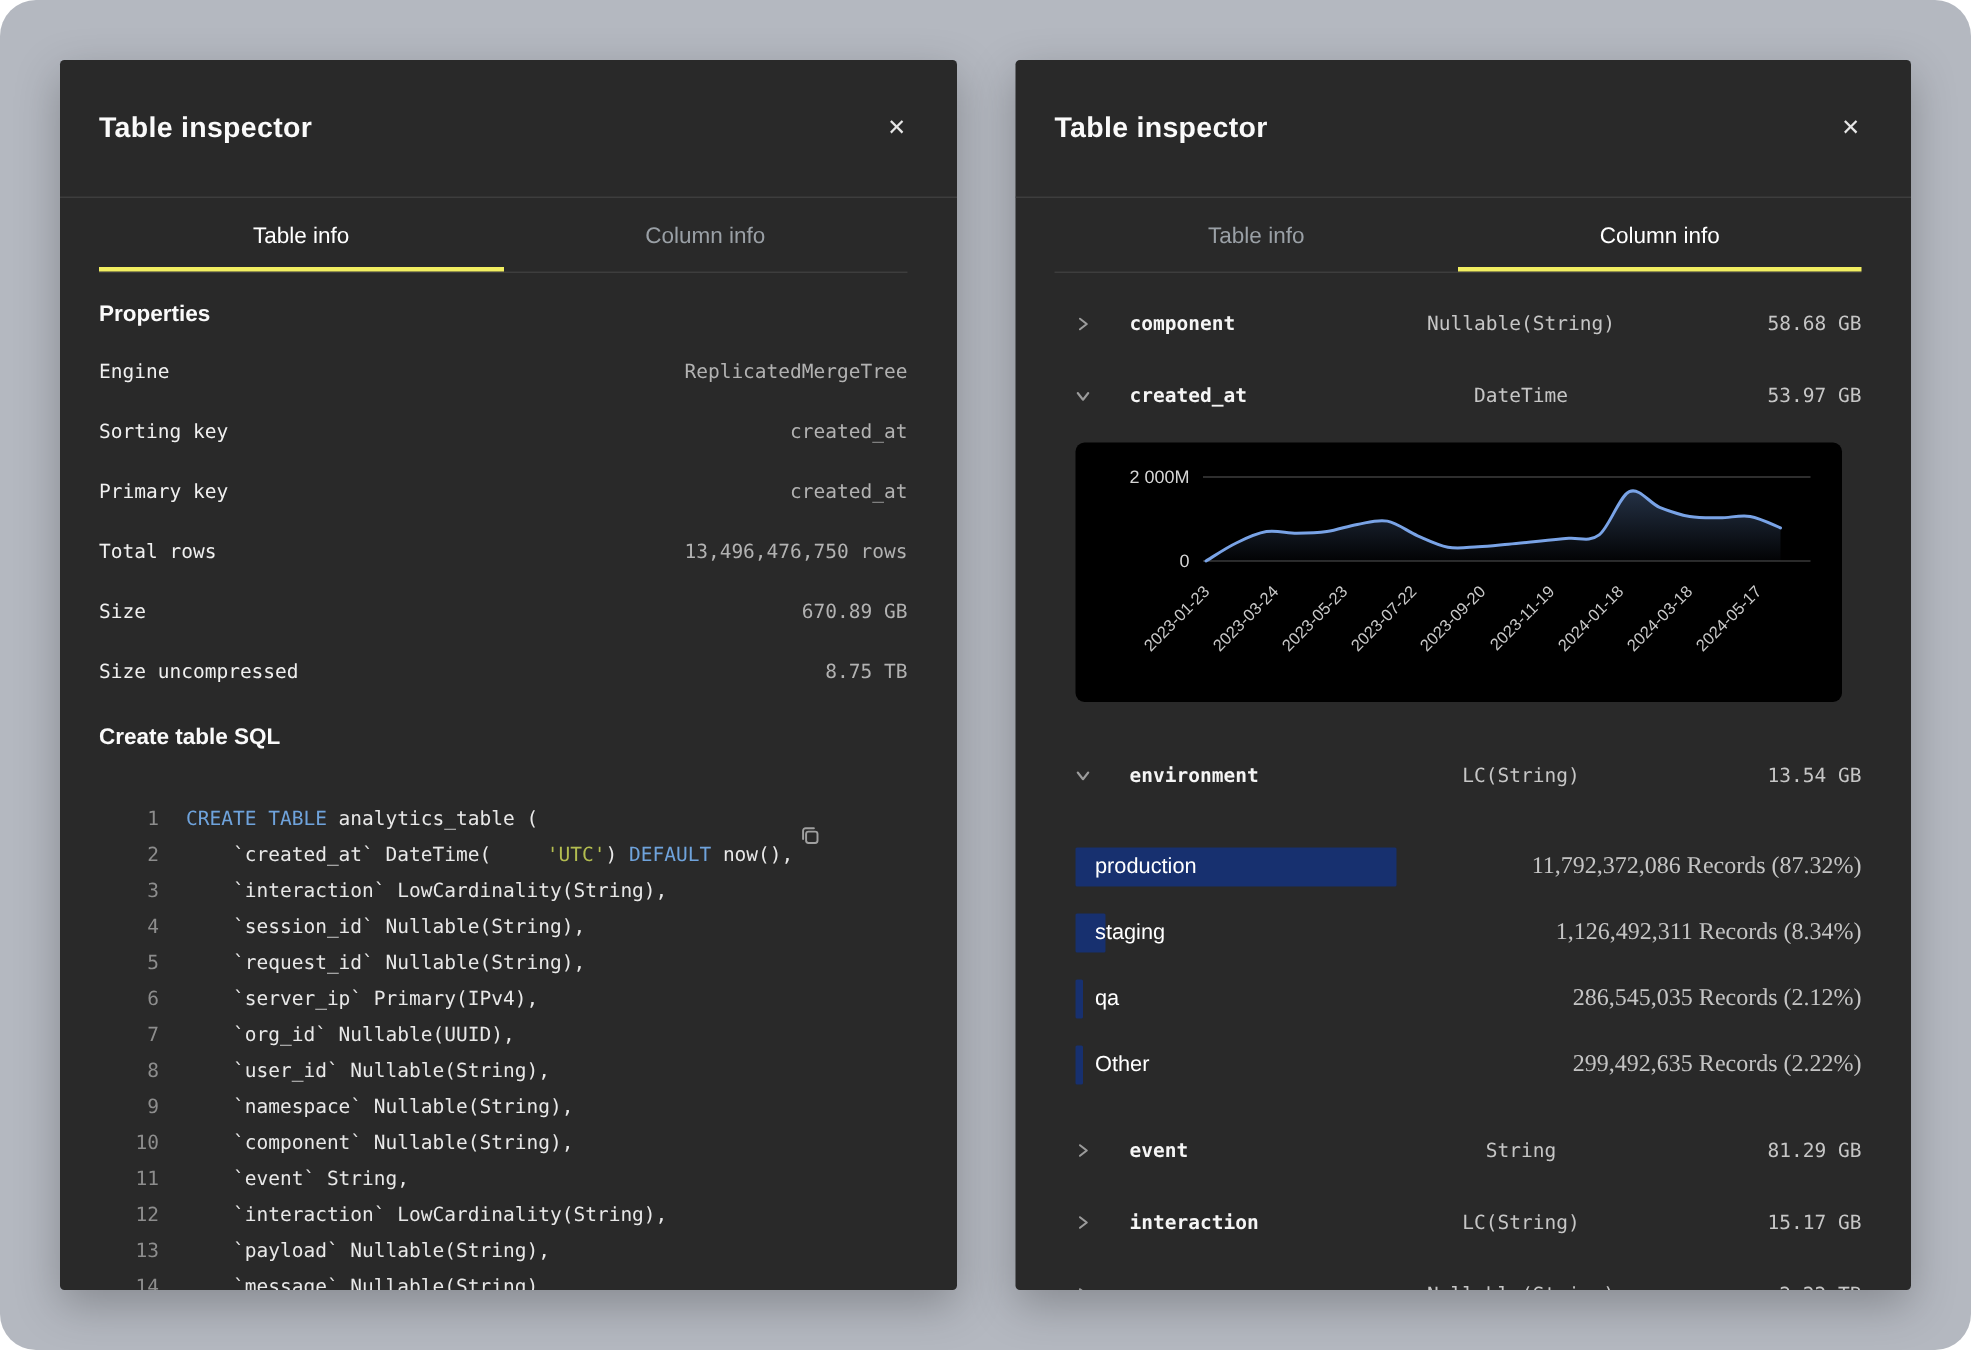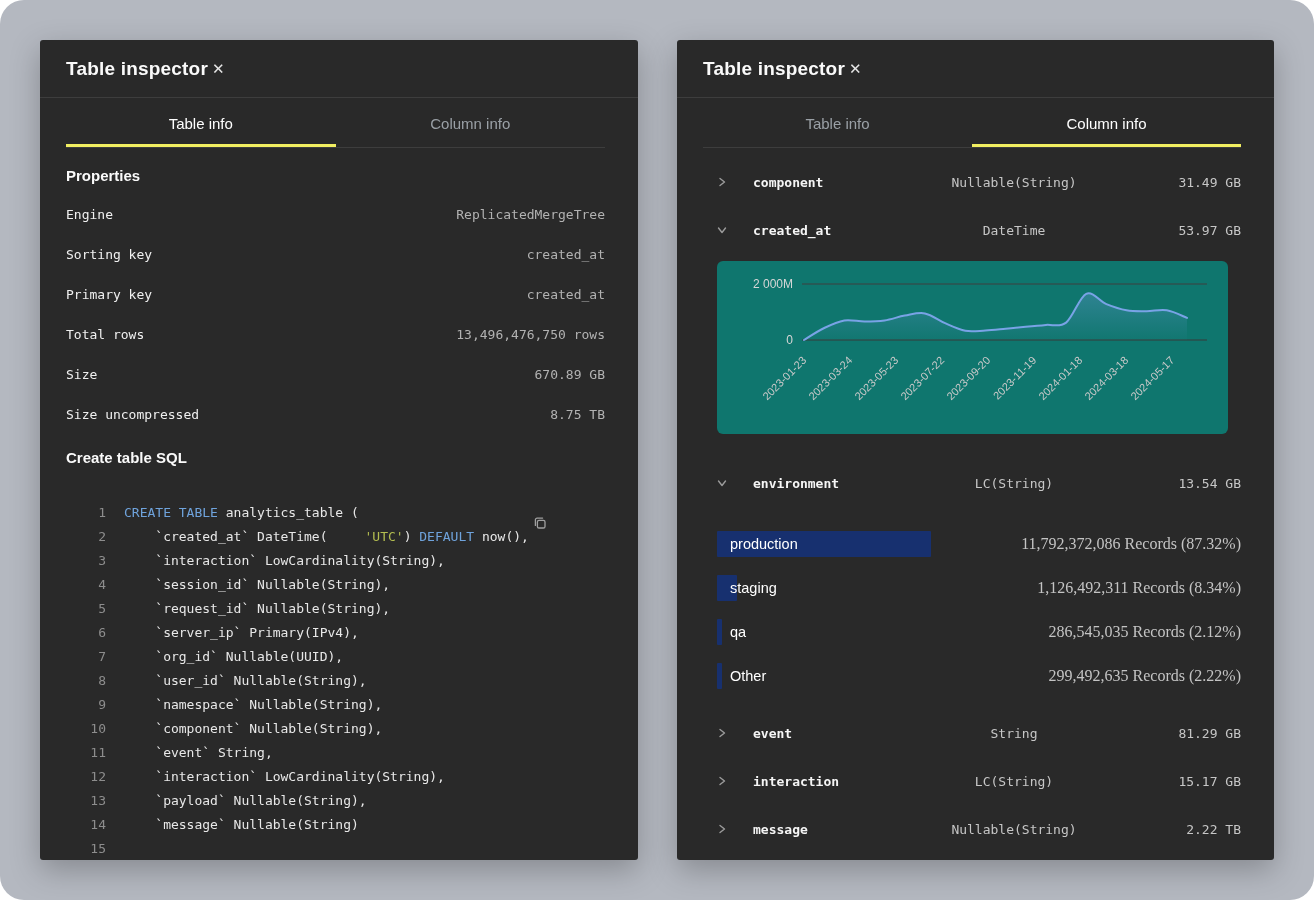--- a/index.html
+++ b/index.html
@@ -5,21 +5,21 @@
   * { box-sizing: border-box; margin: 0; padding: 0; }
   html,body { background:#ffffff; }
   body { font-family:"Liberation Sans", sans-serif; }
   .stage { position:relative; width:1314px; height:900px; background:#b4b8c0; border-radius:24px; overflow:hidden; }
 
   .panel { position:absolute; top:40px; height:820px; background:#292929; border-radius:3px;
            overflow:hidden; box-shadow:0 10px 30px rgba(0,0,0,.25); color:#ececec; }
   .panel.left  { left:40px;  width:598px; }
   .panel.right { left:677px; width:597px; }
 
-  .p-header { height:58px; display:flex; align-items:center; 
+  .p-header { height:92px; display:flex; align-items:center; justify-content:space-between;
               padding:0 30px 0 26px; border-bottom:1px solid #3d3d3d; }
   .p-title { font-size:19px; font-weight:bold; color:#fafafa; letter-spacing:.2px; }
   .close { background:none; border:none; color:#e6e6e6; font-size:15px; cursor:pointer; line-height:1; padding:4px; }
 
   .tabs { display:flex; height:50px; margin:0 33px 0 26px; border-bottom:1px solid #3d3d3d; }
   .tab { flex:1; background:none; border:none; border-bottom:3px solid transparent; color:#9aa0a6;
          font-family:"Liberation Sans",sans-serif; font-size:15px; cursor:pointer; padding-top:4px; }
   .tab.active { color:#ffffff; border-bottom-color:#f1ee61; }
 
   .content { padding:0 33px 0 26px; }
@@ -45,21 +45,21 @@
   
   .cols { padding-top:10px; }
   .col-row { display:grid; grid-template-columns:36px 1fr 1fr 140px; align-items:center;
              height:48px; padding-left:14px; cursor:pointer; }
   .chev { display:flex; align-items:center; }
   .chev svg { display:block; }
   .chev.down svg { transform:rotate(90deg); }
   .col-name { font-family:"DejaVu Sans Mono", monospace; font-size:13px; font-weight:bold; color:#f5f5f5; }
   .col-type { font-family:"DejaVu Sans Mono", monospace; font-size:13px; color:#c6c6c6; text-align:center; }
   .col-size { font-family:"DejaVu Sans Mono", monospace; font-size:13px; color:#c6c6c6; text-align:right; }
-  .chart-box { margin:7px 0 0 14px; width:511px; height:173px; background:#0f766e; border-radius:6px; }
+  .chart-box { margin:7px 0 0 14px; width:511px; height:173px; background:#000000; border-radius:6px; }
   .chart-box + .col-row { margin-top:25px; }
   .bars { margin-top:24px; padding-left:14px; }
   .bar-row { position:relative; height:26px; margin-bottom:18px; display:flex; align-items:center; }
   .bar-fill { position:absolute; left:0; top:0; height:26px; border-radius:1px; }
   .bar-label { position:relative; margin-left:13px; font-size:14.5px; color:#ffffff; z-index:1; }
   .bar-records { position:absolute; right:0; font-family:Liberation Serif, serif; font-size:16px; color:#c4c4c4; }
   .bars + .col-row { margin-top:20px; }
 </style>
 </head>
 <body>
@@ -141,21 +141,21 @@
     </div>
     <div class="content cols" id="cols-list">
         <div class="col-row">
           <span class="chev">
             <svg width="10" height="10" viewBox="0 0 10 10">
               <path d="M3 1.5 L7.5 5 L3 8.5" fill="none" stroke="#9b9b9b" stroke-width="1.4" stroke-linecap="round" stroke-linejoin="round"></path>
             </svg>
           </span>
           <span class="col-name">component</span>
           <span class="col-type">Nullable(String)</span>
-          <span class="col-size">31.49 GB</span>
+          <span class="col-size">58.68 GB</span>
         </div>
         <div class="col-row">
           <span class="chev down">
             <svg width="10" height="10" viewBox="0 0 10 10">
               <path d="M3 1.5 L7.5 5 L3 8.5" fill="none" stroke="#9b9b9b" stroke-width="1.4" stroke-linecap="round" stroke-linejoin="round"></path>
             </svg>
           </span>
           <span class="col-name">created_at</span>
           <span class="col-type">DateTime</span>
           <span class="col-size">53.97 GB</span>

